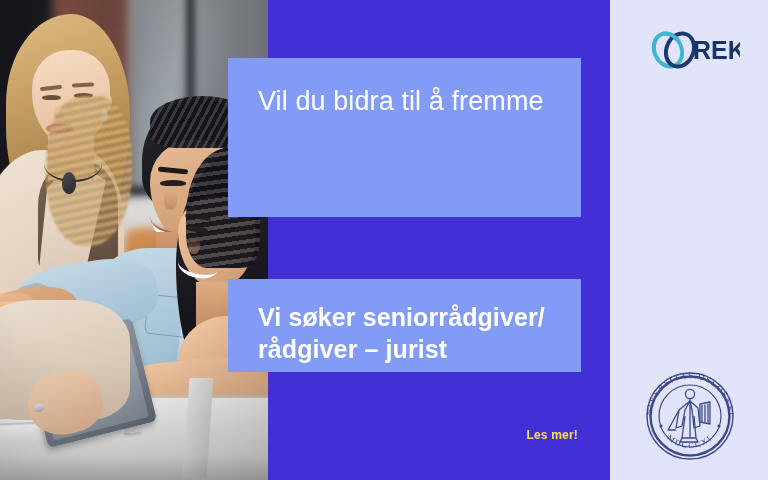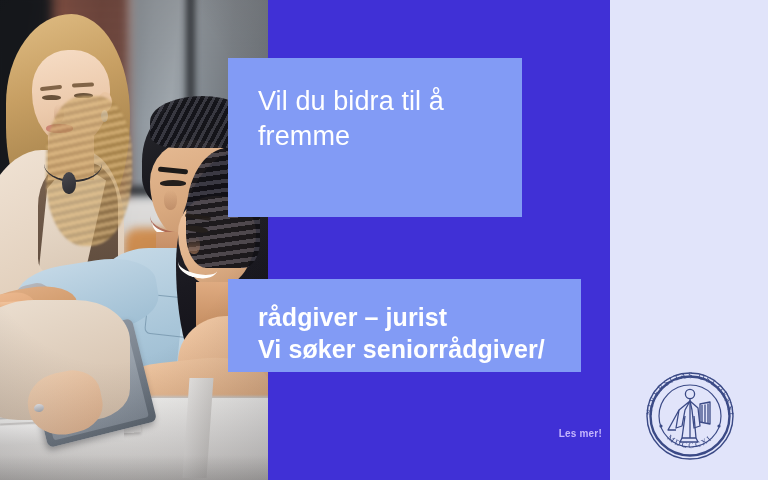--- a/index.html
+++ b/index.html
@@ -548,21 +548,21 @@
   .uio-seal svg { display: block; }
 
   
   .textbox {
     position: absolute;
     background: #829bf5;
     box-sizing: border-box;
   }
   #box-question {
     left: 228px; top: 58px;
-    width: 294px; height: 159px;
+    width: 353px; height: 159px;
     padding: 26px 30px 0 30px;
   }
   #box-role {
     left: 228px; top: 279px;
     width: 353px; height: 93px;
     padding: 22px 30px 0 30px;
   }
   .headline {
     margin: 0;
     color: #ffffff;
@@ -573,27 +573,27 @@
     letter-spacing: .1px;
   }
   .headline.bold {
     font-weight: 700;
     font-size: 25px;
     line-height: 32px;
   }
 
   .cta {
     position: absolute;
-    left: 452px; top: 428px;
+    left: 428px; top: 428px;
     width: 150px;
     text-align: right;
-    color: #c4b5fd;
+    color: #fde047;
     font-family: "Liberation Sans", sans-serif;
     font-weight: 700;
-    font-size: 10px;
+    font-size: 12px;
     letter-spacing: .2px;
     cursor: pointer;
   }
 </style>
 </head>
 <body>
 
 <div id="banner">
 
   <div class="photo-panel">
@@ -673,20 +673,28 @@
       <div class="w1-arm"></div>
       <div class="w1-hand"></div>
       <div class="w1-ring"></div>
 
       <div class="photo-vignette"></div>
     </div>
   </div>
 
   <div class="right-panel"></div>
 
+  <div class="rek-logo">
+    <svg viewBox="0 0 92 48" width="92" height="48" aria-hidden="true">
+      <ellipse cx="20" cy="24" rx="13.5" ry="17" fill="none" stroke="#3fb8cf" stroke-width="4" transform="rotate(-24 20 24)"></ellipse>
+      <ellipse cx="32" cy="24" rx="13.5" ry="17" fill="none" stroke="#1b3a73" stroke-width="4" transform="rotate(22 32 24)"></ellipse>
+      <ellipse cx="20" cy="24" rx="13.5" ry="17" fill="none" stroke="#3fb8cf" stroke-width="4" transform="rotate(-24 20 24)" clip-path="polygon(0% 0%, 100% 0%, 100% 38%, 0% 38%)"></ellipse>
+      <text x="45" y="33" font-family="'Liberation Sans', sans-serif" font-size="25" font-weight="700" fill="#163567">REK</text>
+    </svg>
+  </div>
 
   <div class="uio-seal">
     <svg viewBox="0 0 104 104" width="104" height="104" aria-hidden="true">
       <defs>
         <path id="arcTop" d="M 14,52 A 38,38 0 0 1 90,52"></path>
         <path id="arcBot" d="M 20,52 A 32,32 0 0 0 84,52"></path>
       </defs>
       <circle cx="52" cy="52" r="43" fill="none" stroke="#3b4a86" stroke-width="1.4"></circle>
       <circle cx="52" cy="52" r="39.5" fill="none" stroke="#3b4a86" stroke-width="2.4"></circle>
       <circle cx="52" cy="52" r="31" fill="none" stroke="#3b4a86" stroke-width="1.2"></circle>
@@ -710,19 +718,19 @@
         <path d="M 44,74 L 42,78 L 60,78 L 58,74"></path>
       </g>
     </svg>
   </div>
 
   <div id="box-question" class="textbox">
     <p class="headline">Vil du bidra til å fremme</p>
   </div>
 
   <div id="box-role" class="textbox">
+    <p class="headline bold">Vi søker seniorrådgiver/</p>
     <p class="headline bold">rådgiver – jurist</p>
-    <p class="headline bold">Vi søker seniorrådgiver/</p>
   </div>
 
   <div class="cta">Les mer!</div>
 
 </div>
 
 </body></html>

